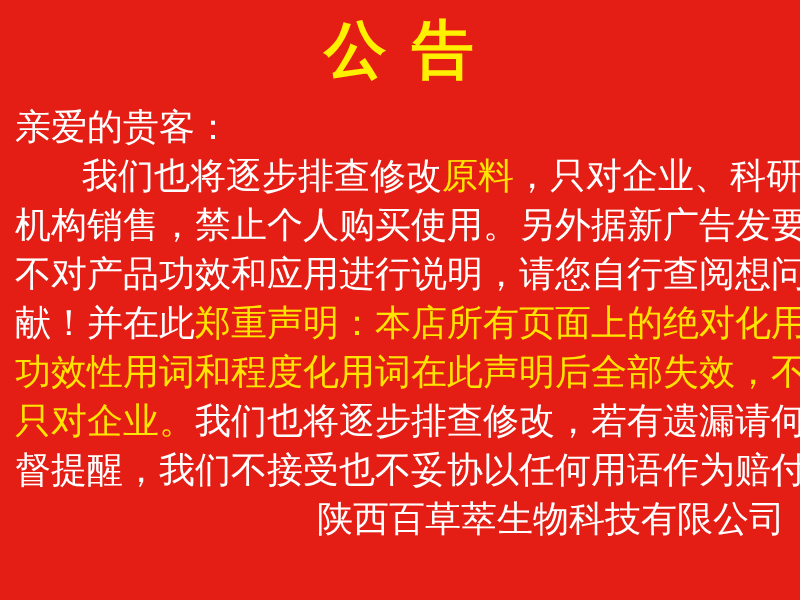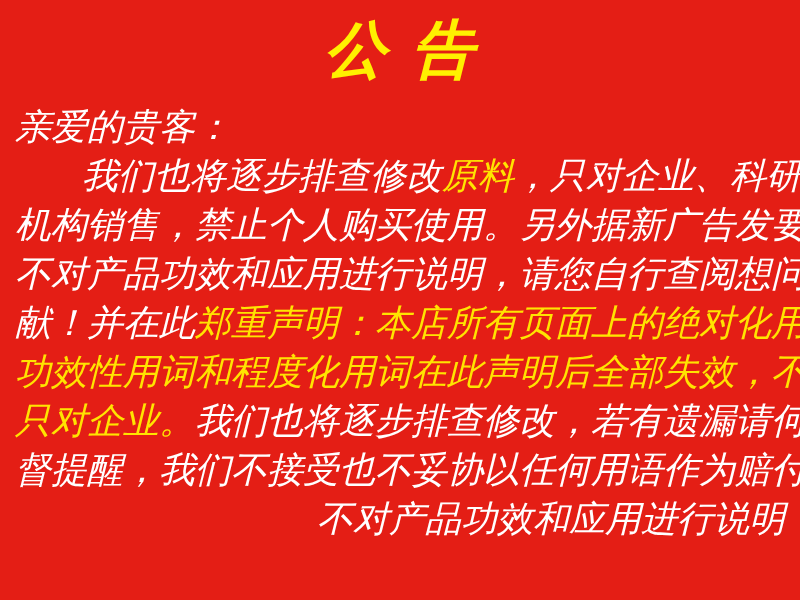--- a/index.html
+++ b/index.html
@@ -17,21 +17,20 @@
     height: 600px;
     overflow: hidden;
     background: var(--bg);
     font-family: "DejaVu Sans", "Liberation Sans", sans-serif;
   }
   .banner {
     position: relative;
     width: 800px;
     height: 600px;
     background: var(--bg);
-    font-style: italic;
   }
   .title {
     position: absolute;
     top: 0;
     left: 0;
     width: 800px;
     height: 100px;
     line-height: 100px;
     text-align: center;
     font-size: 62px;
@@ -102,17 +101,17 @@
     <div class="line">
       <span class="y">只对企业。</span><span class="w">我们也将逐步排查修改，若有遗漏请何为监</span>
     </div>
 
     <div class="line">
       <span class="w">督提醒，我们不接受也不妥协以任何用语作为赔付依</span>
     </div>
 
 
     <div class="line signature">
-      <span class="w">不对产品功效和应用进行说明</span>
+      <span class="w">陕西百草萃生物科技有限公司</span>
     </div>
 
   </div>
 </div>
 
 </body></html>

